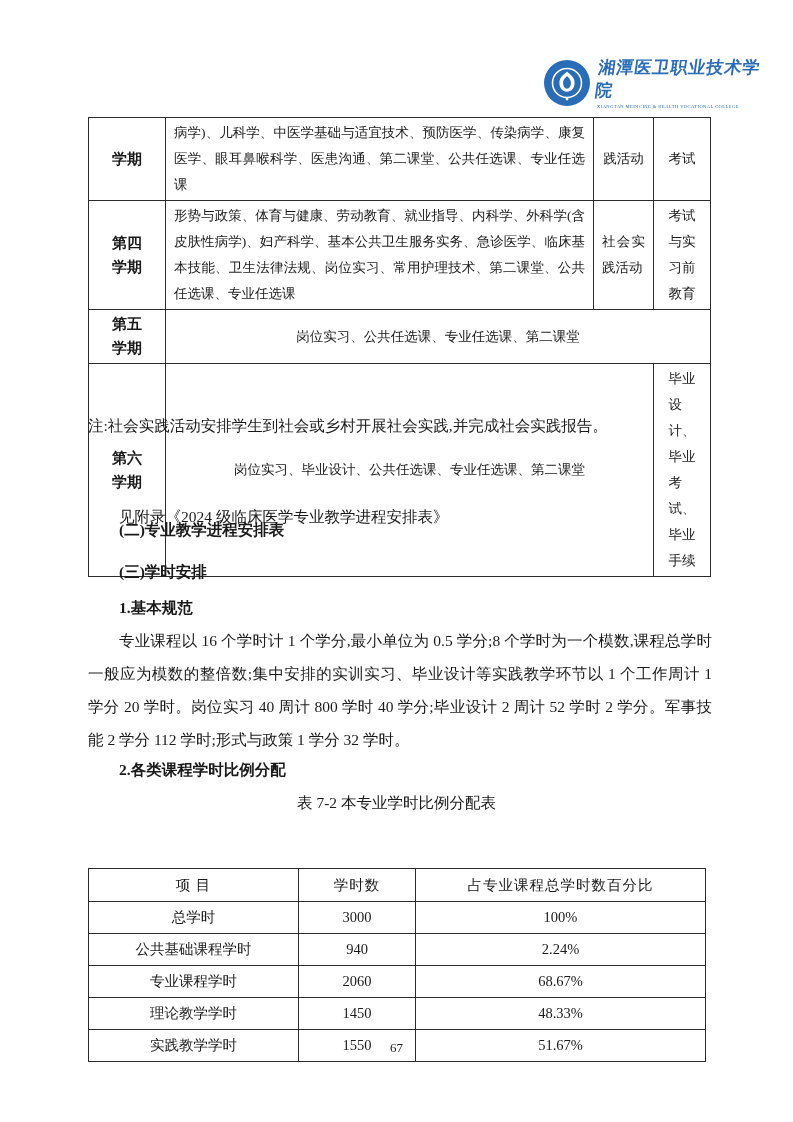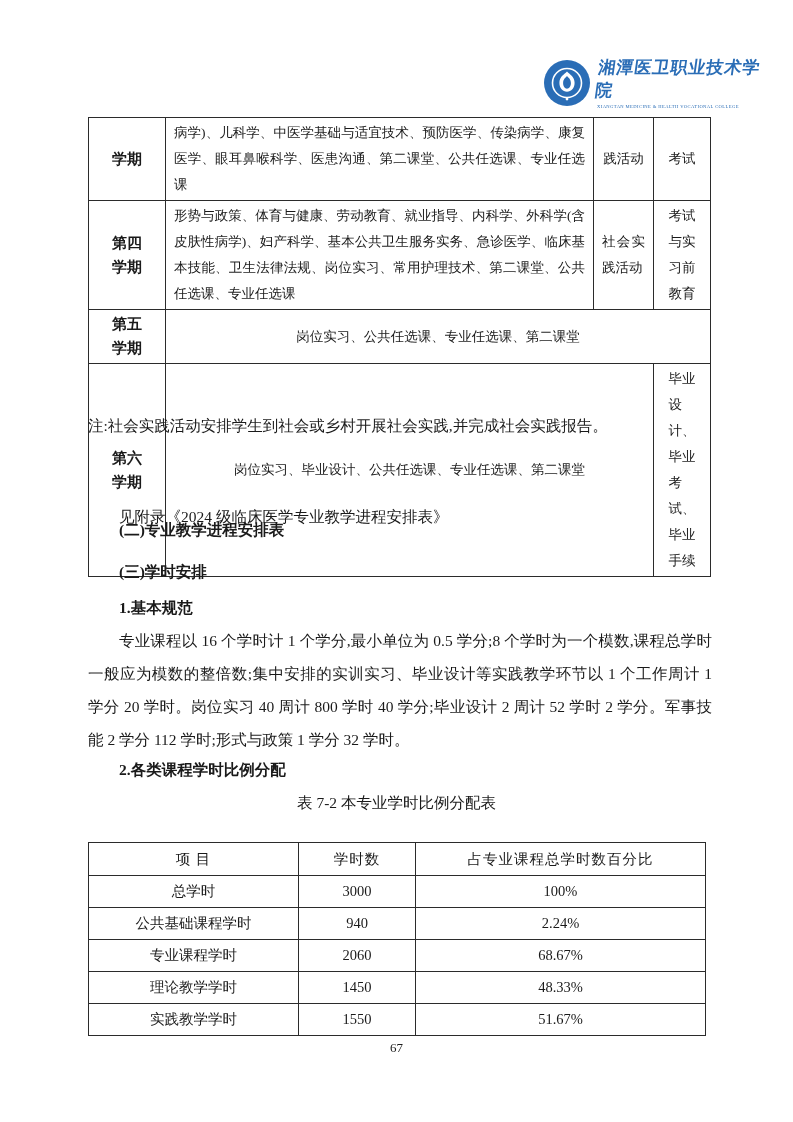--- a/index.html
+++ b/index.html
@@ -49,21 +49,21 @@
   .para{
     top:624px;left:88px;width:624px;
     font-size:15.5px;line-height:33px;
     text-align:justify;text-justify:inter-ideograph;
     text-indent:2em;
   }
   .sec3-sub2{top:760px;left:119px;}
 
   
   .t2-caption{top:793px;left:88px;width:617px;text-align:center;font-weight:normal;font-size:15.5px;}
-  .t2{top:842px;left:88px;width:617px;border-radius:11px;}
+  .t2{top:868px;left:88px;width:617px;border-radius:11px;}
   .t2 td{
     border:1.4px solid #2b2b2b;
     font-size:14.5px;text-align:center;vertical-align:middle;
     padding:0 4px;height:31px;
   }
   .t2 tr.hdr td{height:32px;letter-spacing:1px;}
   .t2 col.c1{width:210px;} .t2 col.c2{width:117px;} .t2 col.c3{width:290px;}
 
   .page-num{top:1040px;left:0;width:793px;text-align:center;font-size:13px;}
 </style>

